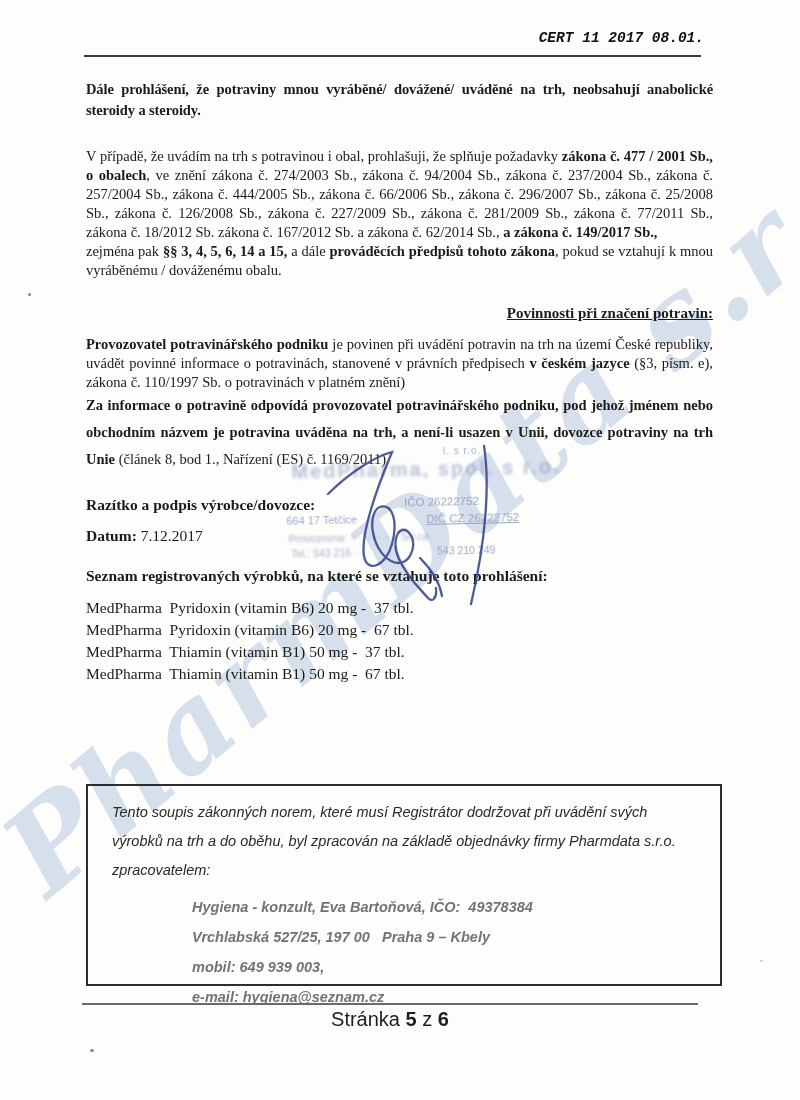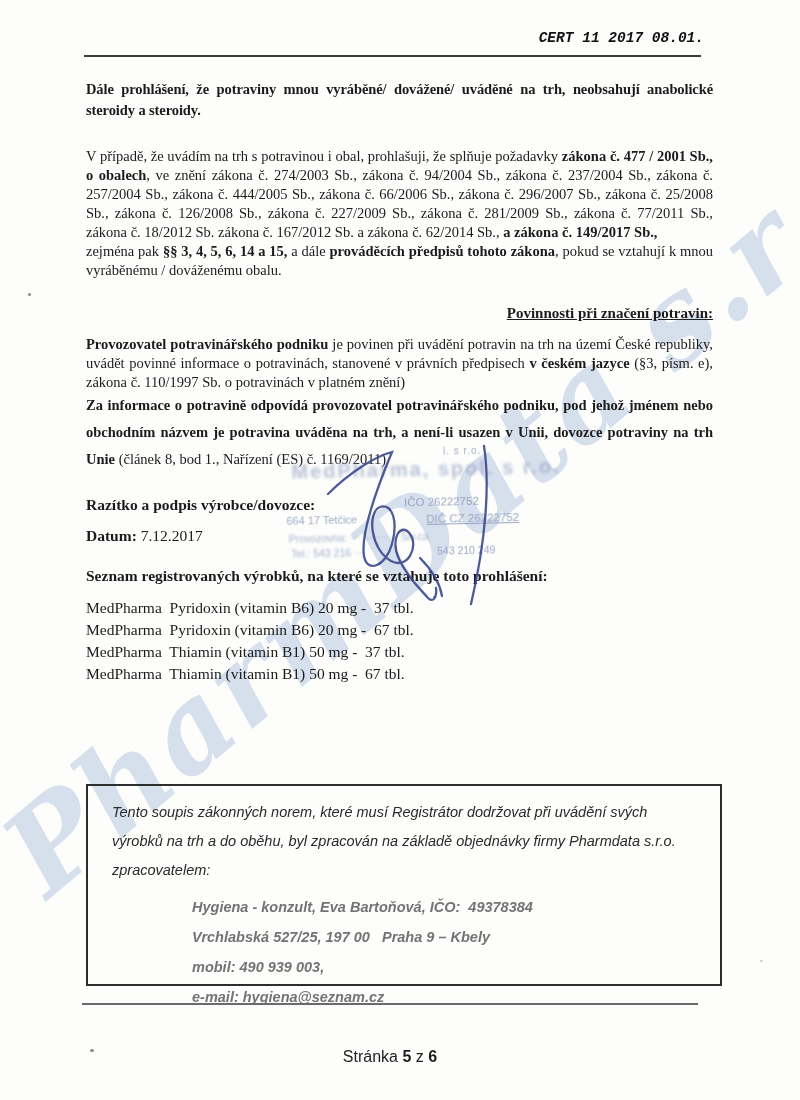--- a/index.html
+++ b/index.html
@@ -96,23 +96,22 @@
     font-weight:bold; font-size:14.5px; color:#737373;
     margin:14px 0 0 80px; white-space:pre;
   }
   
   .rule-bottom{
     position:absolute; top:1003px; left:82px; width:616px; height:2px;
     background:#6a6a6a; z-index:1;
   }
   .footer-text{
     position:absolute; top:1008px; left:0; width:780px; text-align:center;
-    font-family:"Liberation Sans", sans-serif; font-size:16px; color:#1e1e1e;
+    font-family:"Liberation Sans", sans-serif; font-size:20px; color:#1e1e1e;
     z-index:1;
-    margin-top:40px;
   }
   
   .speck{ position:absolute; background:#555; border-radius:50%; opacity:.7; z-index:1;}
   .sp1{ left:28px; top:293px; width:3px; height:3px;}
   .sp2{ left:90px; top:1049px; width:4px; height:3px;}
   .sp3{ left:433px; top:596px; width:2px; height:2px;}
   .sp4{ left:760px; top:960px; width:3px; height:2px; opacity:.3;}
 </style>
 </head>
 <body>
@@ -163,21 +162,21 @@
       <path d="M28 56 C50 34 76 18 92 14 C82 38 60 94 64 118 C67 136 86 128 92 106 C98 84 93 65 80 69 C67 74 70 111 91 123 C108 132 119 108 110 96 C102 84 89 99 99 121 C107 139 121 152 128 160 C133 165 137 160 136 150"></path>
       <path d="M120 120 C132 132 140 146 142 158"></path>
       <path d="M184 8 C190 46 186 102 171 166"></path>
     </g>
   </svg>
 
   <div class="note-box">
     <p class="note-intro">Tento soupis zákonných norem, které musí Registrátor dodržovat při uvádění svých výrobků na trh a do oběhu, byl zpracován na základě objednávky firmy Pharmdata s.r.o. zpracovatelem:</p>
     <p class="note-contact">Hygiena - konzult, Eva Bartoňová, IČO:  49378384</p>
     <p class="note-contact">Vrchlabská 527/25, 197 00   Praha 9 – Kbely</p>
-    <p class="note-contact">mobil: 490 939 003,</p>
+    <p class="note-contact">mobil: 649 939 003,</p>
     <p class="note-contact">e-mail: hygiena@seznam.cz</p>
   </div>
 
   <div class="rule-bottom"></div>
   <div class="footer-text"><span>Stránka </span><span style="font-weight: bold;">5</span><span> z </span><span style="font-weight: bold;">6</span></div>
 
   <div class="speck sp1"></div>
   <div class="speck sp2"></div>
   <div class="speck sp3"></div>
   <div class="speck sp4"></div>

